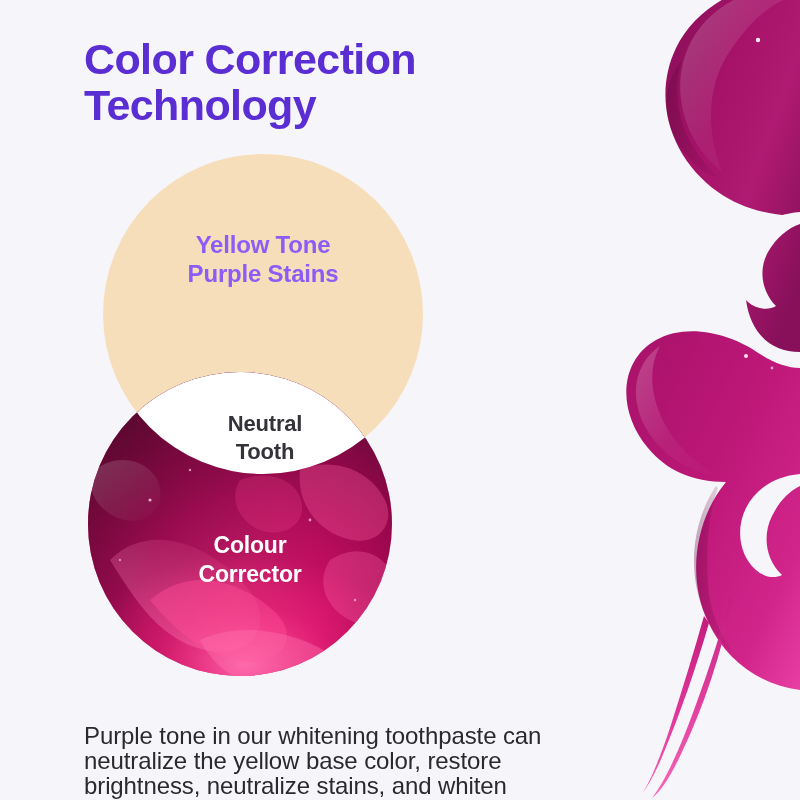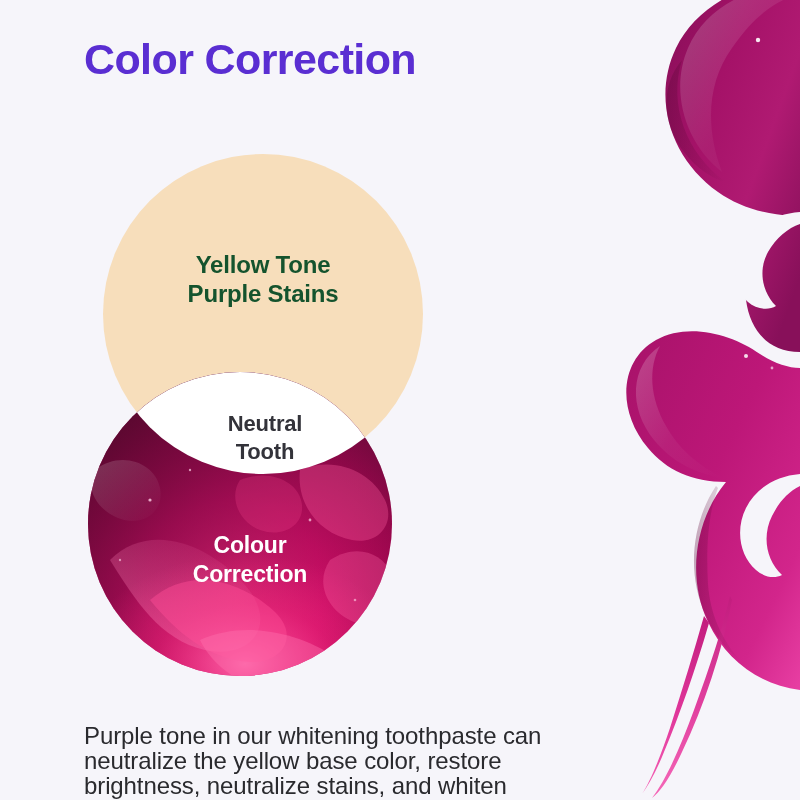--- a/index.html
+++ b/index.html
@@ -56,25 +56,25 @@
 
   .venn-label {
     position: absolute;
     text-align: center;
     font-family: "Liberation Sans", sans-serif;
     font-weight: bold;
     pointer-events: none;
   }
   #label-yellow {
     left: 103px;
-    top: 250px;
+    top: 230px;
     width: 320px;
     font-size: 24px;
     line-height: 29px;
-    color: #14532d;
+    color: #8b5cf6;
     letter-spacing: -0.2px;
   }
   #label-neutral {
     left: 105px;
     top: 410px;
     width: 320px;
     font-size: 22px;
     line-height: 28px;
     color: #33333a;
     letter-spacing: -0.2px;
@@ -117,20 +117,21 @@
     height: 800px;
   }
 </style>
 </head>
 <body>
 
 <div id="stage">
 
   <div id="title-block">
     <span class="line">Color Correction</span>
+    <span class="line">Technology</span>
   </div>
 
   <div id="venn">
     <svg viewBox="0 0 520 720" xmlns="http://www.w3.org/2000/svg">
       <defs>
 
         <radialGradient id="gel-base" cx="48%" cy="72%" r="78%">
           <stop offset="0%" stop-color="#ff2f85"></stop>
           <stop offset="38%" stop-color="#e00f6e"></stop>
           <stop offset="70%" stop-color="#a3064f"></stop>
@@ -200,21 +201,21 @@
     <div>Purple Stains</div>
   </div>
 
   <div class="venn-label" id="label-neutral">
     <div>Neutral</div>
     <div>Tooth</div>
   </div>
 
   <div class="venn-label" id="label-magenta">
     <div>Colour</div>
-    <div>Correction</div>
+    <div>Corrector</div>
   </div>
 
   <p id="description">Purple tone in our whitening toothpaste can neutralize the yellow base color, restore brightness, neutralize stains, and whiten teeth.</p>
 
   <div id="product-swirl">
     <svg viewBox="0 0 300 800" xmlns="http://www.w3.org/2000/svg">
       <defs>
         <linearGradient id="paste-main" x1="0.1" y1="0.1" x2="0.9" y2="0.9">
           <stop offset="0%" stop-color="#8e0f5c"></stop>
           <stop offset="30%" stop-color="#a51268"></stop>

